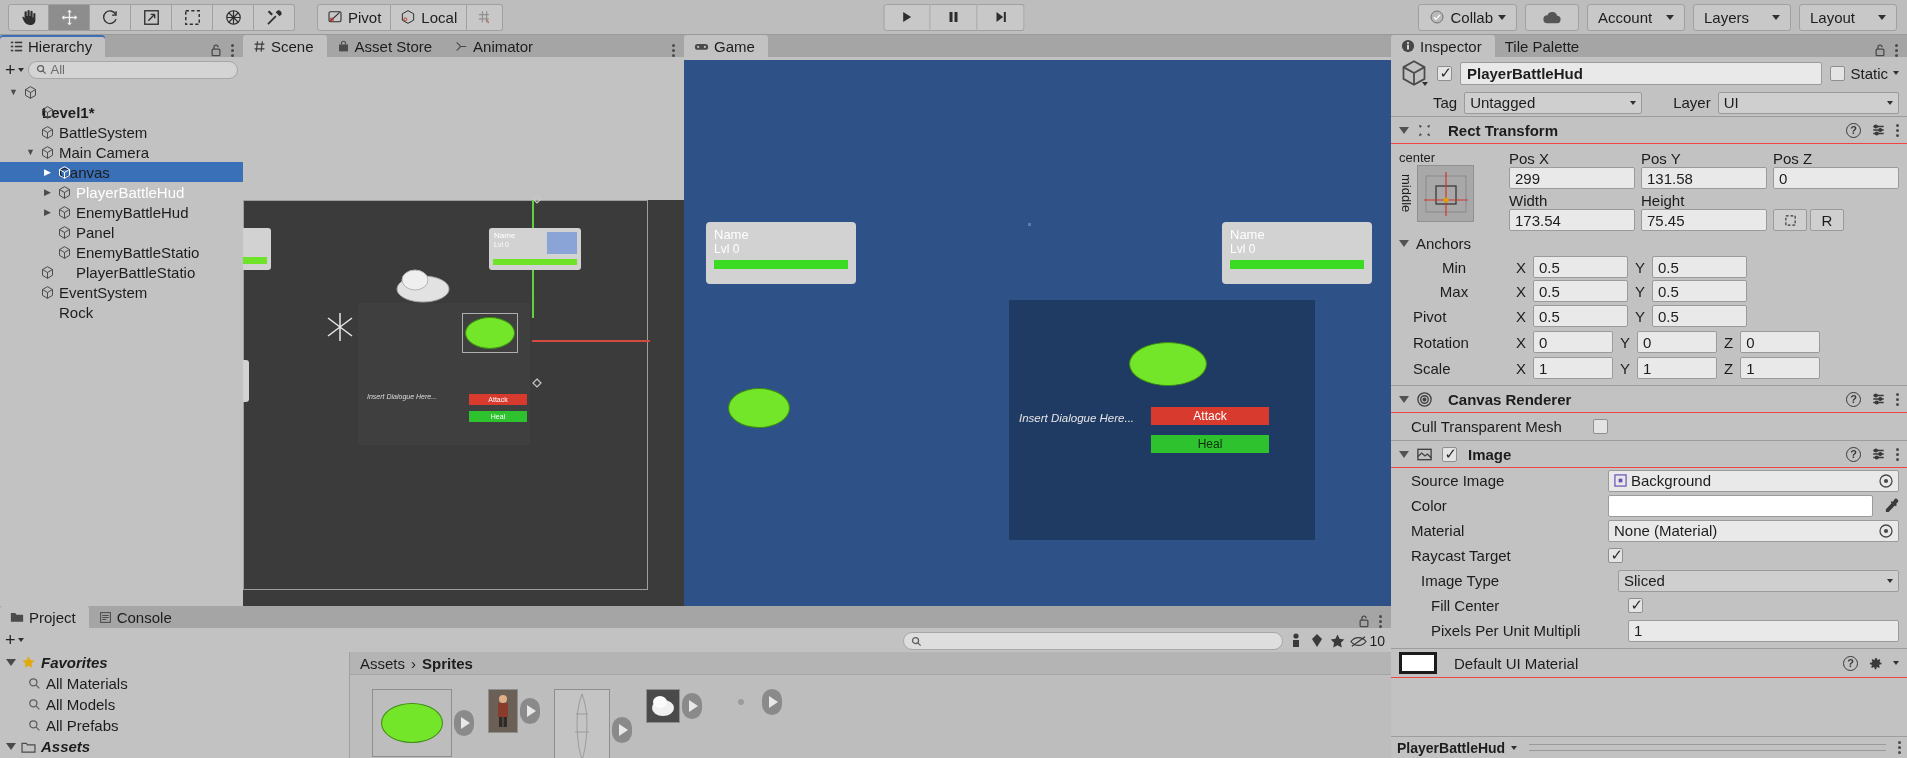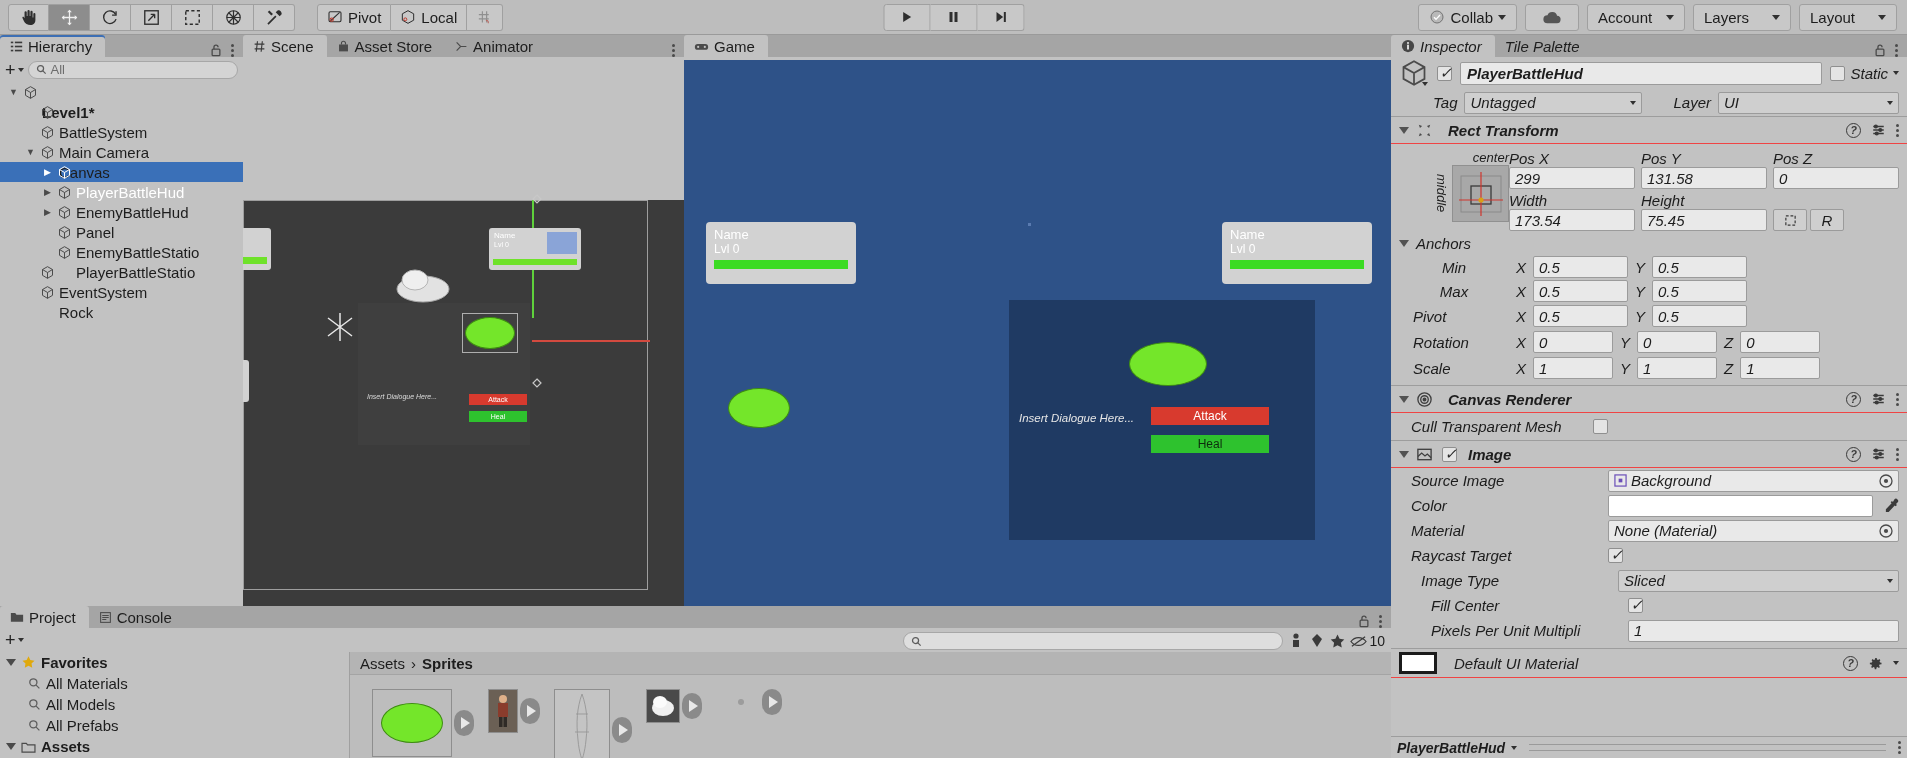--- a/index.html
+++ b/index.html
@@ -101,21 +101,21 @@
 
   
   #gameview { left: 684px; top: 35px; width: 707px; height: 571px; }
   .gv-toolbar { height: 25px; background: #c2c2c2; display: flex; align-items: center; padding: 0 3px; gap: 3px; }
   .gv-dd { height: 20px; background: #cfcfcf; border: 1px solid #a2a2a2; display: flex; align-items: center; padding: 0 6px; font-size: 14px; }
   .gv-dd .caret { margin-left: auto; padding-left: 10px; }
   .gv-btn { height: 20px; background: #cfcfcf; border: 1px solid #a2a2a2; display: flex; align-items: center; padding: 0 8px; font-size: 14px; white-space: nowrap; }
   .gv-canvas { position: absolute; left: 0; top: 25px; right: 0; bottom: 0; background: #2e5288; overflow: hidden; }
 
   
-  #inspector { left: 1391px; top: 35px; width: 516px; height: 723px; background: #c2c2c2; font-style: italic; }
+  #inspector { left: 1391px; top: 35px; width: 516px; height: 723px; background: #c2c2c2; }
   .insp-body { position: absolute; top: 22px; left: 0; right: 0; bottom: 0; overflow: hidden; }
   .insp-head { height: 32px; display: flex; align-items: center; gap: 8px; padding: 0 8px; }
   .insp-cube { width: 30px; height: 30px; position: relative; }
   .chk { width: 15px; height: 15px; background: #e4e4e4; border: 1px solid #8f8f8f; border-radius: 2px; position: relative; flex: 0 0 15px; }
   .chk.on::after { content: "✓"; position: absolute; left: 1.5px; top: -3px; font-size: 15px; color: #2a2a2a; }
   .name-field { flex: 1; height: 23px; background: #e9e9e9; border: 1px solid #9b9b9b; border-radius: 2px; display: flex; align-items: center; padding: 0 6px; font-weight: bold; font-size: 15px; }
   .static-box { display: flex; align-items: center; gap: 5px; font-size: 15px; }
   .insp-row { height: 27px; display: flex; align-items: center; gap: 7px; padding: 0 8px; }
   .lbl { font-size: 15px; color: #1c1c1c; }
   .fld { height: 22px; background: #e9e9e9; border: 1px solid #9b9b9b; border-radius: 2px; display: flex; align-items: center; padding: 0 5px; font-size: 15px; }
@@ -129,21 +129,21 @@
   .anchor-preset { width: 57px; height: 57px; background: #a8a8a8; border: 1px solid #909090; display: flex; align-items: center; justify-content: center; }
   .insp-footer { position: absolute; left: 0; bottom: 0; width: 100%; height: 22px; background: #c2c2c2; border-top: 1px solid #9d9d9d; display: flex; align-items: center; padding: 0 6px; gap: 6px; font-size: 14px; font-weight: bold; }
 
   
   #project { left: 0; top: 606px; width: 1391px; height: 152px; background: #c2c2c2; }
   .pj-toolbar { height: 24px; display: flex; align-items: center; gap: 5px; padding: 0 5px; }
   .pj-split { position: absolute; top: 46px; left: 0; right: 0; bottom: 0; display: flex; }
   .pj-left { width: 350px; background: #c2c2c2; border-right: 1px solid #a0a0a0; font-size: 15px; }
   .pj-right { flex: 1; background: #bdbdbd; position: relative; }
   .pj-row { height: 21px; display: flex; align-items: center; gap: 5px; padding-left: 6px; }
-  .pj-row.bold { font-weight: bold; }
+  .pj-row.bold { font-weight: bold; font-style: italic; }
   .breadcrumb { height: 23px; background: #b4b4b4; display: flex; align-items: center; gap: 6px; padding: 0 10px; font-size: 15px; border-bottom: 1px solid #a4a4a4; }
   .breadcrumb .cur { font-weight: bold; }
   .pj-head { position: absolute; top: 24px; left: 350px; right: 0; height: 22px; display: flex; align-items: center; justify-content: flex-end; gap: 4px; padding-right: 6px; }
   .pj-search { width: 380px; height: 18px; background: #dedede; border: 1px solid #a7a7a7; border-radius: 9px; display: flex; align-items: center; padding: 0 7px; font-size: 13px; color: #6d6d6d; }
   .asset-grid { display: flex; align-items: flex-start; gap: 14px; padding: 14px 0 0 22px; }
   .asset-cell { display: flex; align-items: center; gap: 2px; }
   .asset-thumb { border: 1px solid #8e8e8e; background: #bdbdbd; display: flex; align-items: center; justify-content: center; }
   .play-badge { width: 20px; height: 26px; background: #8a8a8a; border-radius: 50%/40%; display: flex; align-items: center; justify-content: center; }
   .play-badge::after { content: ""; border-top: 6px solid transparent; border-bottom: 6px solid transparent; border-left: 9px solid #e8e8e8; margin-left: 2px; }
 
@@ -727,21 +727,21 @@
           <span class="kebab">
               <i></i>
               <i></i>
               <i></i>
             </span>
         </span>
       </div>
 
       <div style="display:flex;padding:6px 8px 0 8px;">
 
-        <div style="width:110px;display:flex;flex-direction:column;align-items:flex-end;">
+        <div style="width:110px;display:flex;flex-direction:column;align-items:flex-start;">
           <span style="font-size:13px;">center</span>
           <div style="display:flex;align-items:center;gap:3px;">
             <span style="writing-mode:vertical-rl;font-size:13px;">middle</span>
             <div class="anchor-preset">
               <svg width="48" height="48" viewBox="0 0 48 48">
                 <rect x="4" y="6" width="40" height="36" fill="none" stroke="#8a8a8a" stroke-width="1"></rect>
                 <rect x="14" y="16" width="20" height="18" fill="none" stroke="#3a3a3a" stroke-width="1.3"></rect>
                 <path d="M24 2v44" stroke="#d0342c" stroke-width="1.2"></path>
                 <path d="M2 30h44" stroke="#d0342c" stroke-width="1.2"></path>
                 <circle cx="24" cy="30" r="2.6" fill="#d8a015"></circle>

